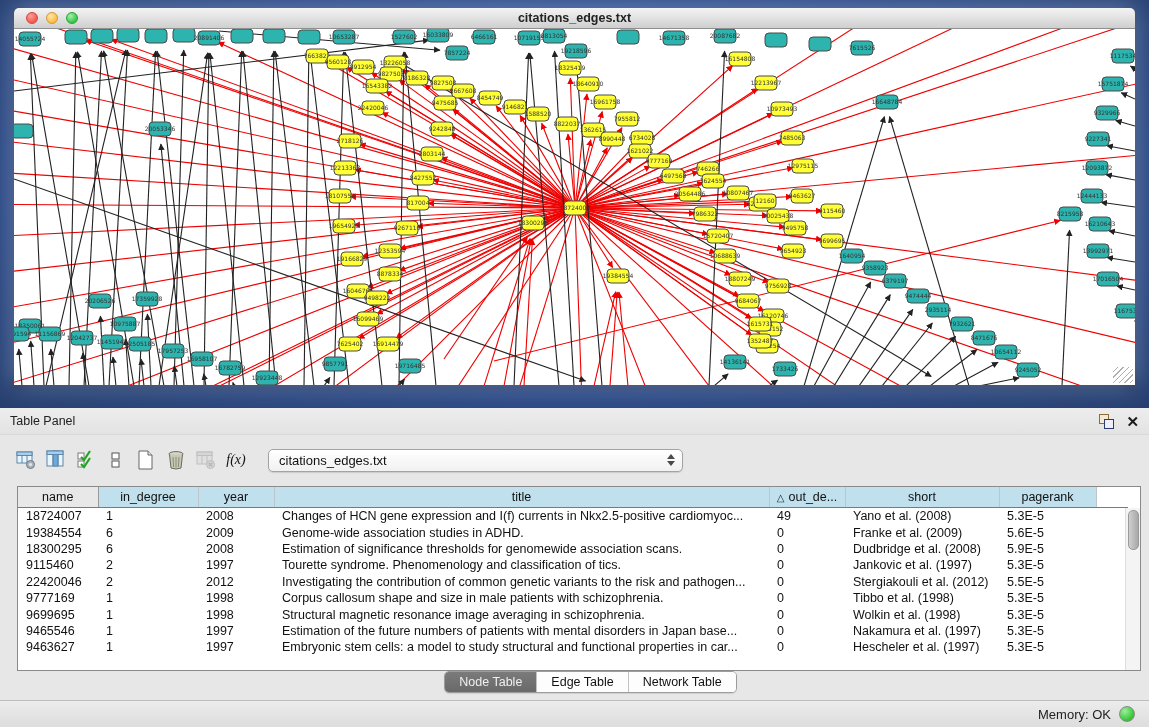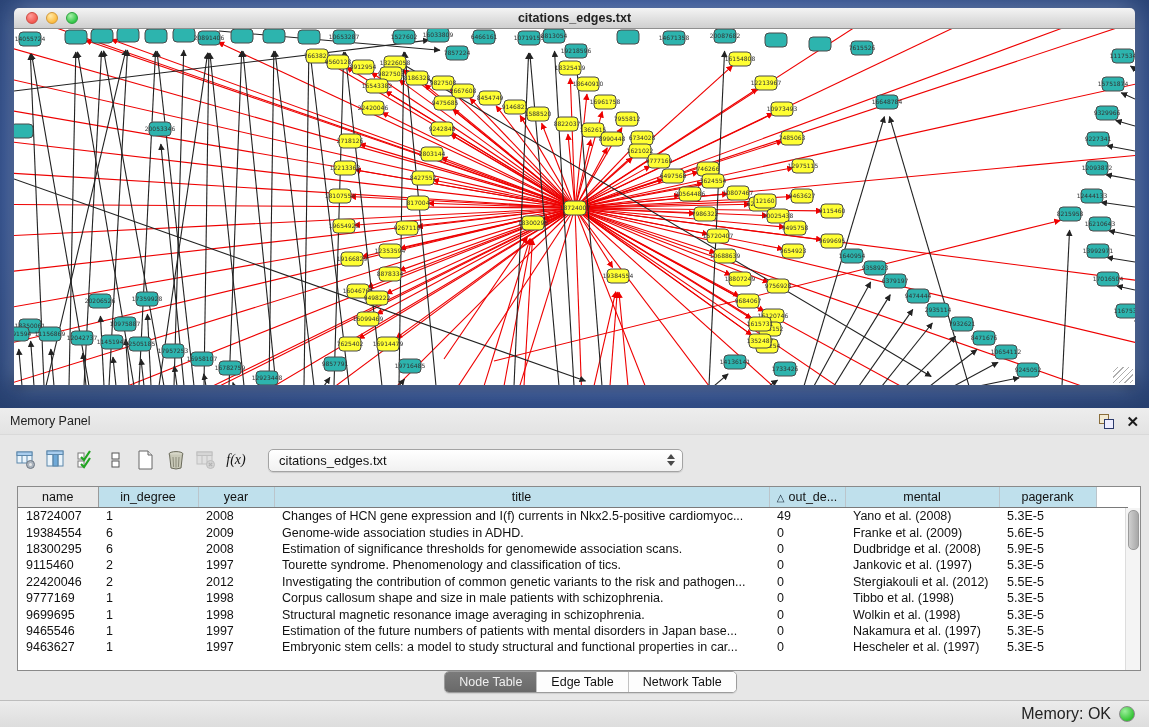--- a/index.html
+++ b/index.html
@@ -42,21 +42,21 @@
   .sort-tri{display:inline-block;margin-right:4px;font-size:10px;color:#123;}
   .vscroll{position:absolute;top:21px;right:0;bottom:0;width:14px;background:#f4f4f4;border-left:1px solid #ddd;}
   .vthumb{position:absolute;top:2px;left:2px;width:9px;height:38px;border-radius:5px;background:linear-gradient(90deg,#cfcfcf,#a8a8a8);border:1px solid #9a9a9a;}
   .tp-tabs{position:absolute;top:263px;left:16px;width:100%;display:flex;justify-content:center;}
   .seg{display:flex;border:1px solid #9c9c9c;border-radius:5px;overflow:hidden;background:#fff;box-shadow:0 1px 1px rgba(0,0,0,.1);}
   .seg button{border:none;background:#fdfdfd;font-size:12.5px;padding:3px 14px;color:#111;border-right:1px solid #c2c2c2;font-family:inherit;}
   .seg button:last-child{border-right:none;}
   .seg button.selected{background:linear-gradient(#7b7b7b,#696969);color:#efefef;}
   
   .statusbar{position:absolute;top:700px;left:0;width:1149px;height:27px;background:linear-gradient(#ececec,#dddddd);border-top:1px solid #bdbdbd;display:flex;align-items:center;justify-content:flex-end;padding-right:14px;box-sizing:border-box;gap:8px;}
-  .mem-label{font-size:16px;color:#222;}
+  .mem-label{font-size:13px;color:#222;}
   .mem-dot{width:14px;height:14px;border-radius:50%;background:radial-gradient(circle at 35% 30%, #9bef9b, #35c435 70%);border:1px solid #8a8a8a;}
 </style>
 </head>
 <body>
 
 <div class="app">
 
   <div class="desktop">
     <div class="net-window">
       <div class="titlebar">
@@ -804,21 +804,21 @@
               <text x="561" y="181.2" text-anchor="middle" font-size="6" fill="#333333" font-family="&quot;DejaVu Sans&quot;,sans-serif">18724007</text>
             </g>
           </svg>
         <div class="corner-grip"></div>
       </div>
     </div>
   </div>
 
   <div class="table-panel">
     <div class="tp-header">
-      <span class="tp-title">Memory Panel</span>
+      <span class="tp-title">Table Panel</span>
       <span class="tp-header-right">
         <span class="float-icon">
             <span class="sq1"></span>
             <span class="sq2"></span>
           </span>
         <span class="close-x">✕</span>
       </span>
     </div>
 
     <div class="tp-toolbar">
@@ -904,21 +904,21 @@
             <col style="width: 97px;">
             <col>
           </colgroup>
           <thead>
             <tr>
               <th>name</th>
               <th>in_degree</th>
               <th>year</th>
               <th>title</th>
               <th><span class="sort-tri">△</span>out_de...</th>
-              <th>mental</th>
+              <th>short</th>
               <th>pagerank</th>
               <th class="filler"></th>
             </tr>
           </thead>
           <tbody>
             <tr>
               <td>18724007</td>
               <td>1</td>
               <td>2008</td>
               <td>Changes of HCN gene expression and I(f) currents in Nkx2.5-positive cardiomyoc...</td>

